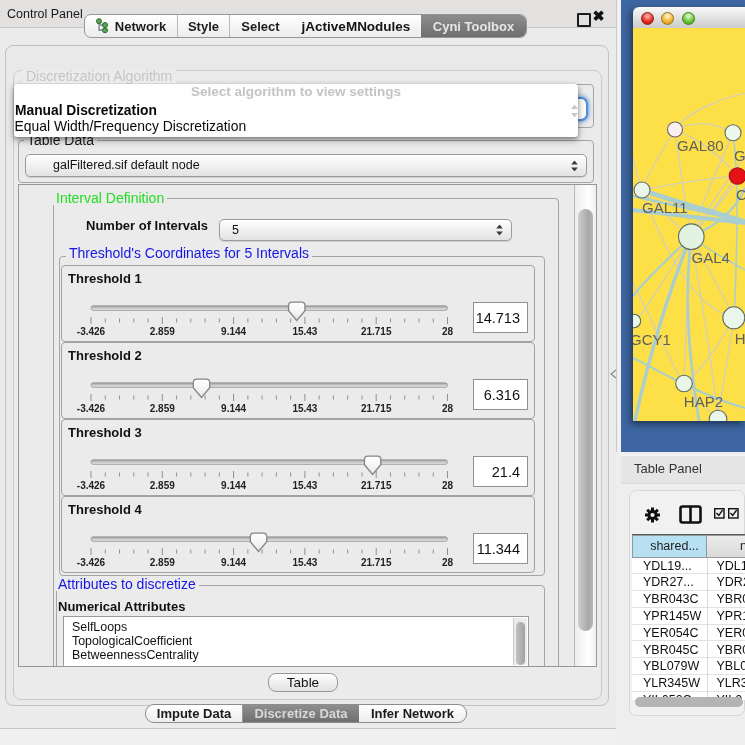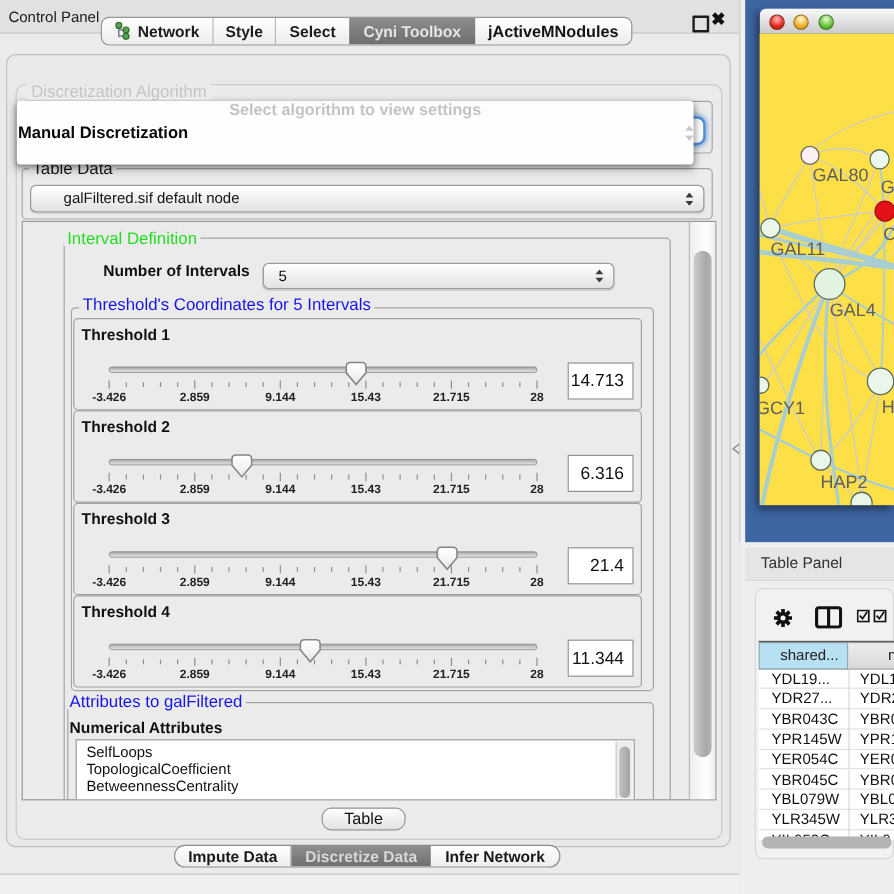--- a/index.html
+++ b/index.html
@@ -36,22 +36,22 @@
         <svg width="15" height="16" viewBox="0 0 15 16" style="margin-right:4px;">
           <path d="M3 4 L3 13 M3 7 L8 7 M3 12 L8 12" stroke="#7a8791" stroke-width="1.3" fill="none"></path>
           <circle cx="3" cy="3.2" r="2.5" fill="#57a457" stroke="#2e6b2e" stroke-width="1"></circle>
           <circle cx="9" cy="7" r="2.5" fill="#57a457" stroke="#2e6b2e" stroke-width="1"></circle>
           <circle cx="9" cy="12.3" r="2.5" fill="#57a457" stroke="#2e6b2e" stroke-width="1"></circle>
         </svg>
         <span style="font-size:13px;font-weight:600;color:#1c1c1c;">Network</span>
         </div>
       <div style="width:52px;display:flex;align-items:center;justify-content:center;border-right:1px solid #b9b9b9;box-sizing:border-box;font-size:13px;font-weight:600;color:#1c1c1c;">Style</div>
       <div style="width:61px;display:flex;align-items:center;justify-content:center;box-sizing:border-box;font-size:13px;font-weight:600;color:#1c1c1c;">Select</div>
+      <div style="flex:1;display:flex;align-items:center;justify-content:center;font-size:13.5px;font-weight:600;color:#141414;">jActiveMNodules</div>
       <div style="width:105px;display:flex;align-items:center;justify-content:center;background:linear-gradient(#8d8d8d,#6e6e6e);font-size:13px;font-weight:600;color:#e6e6e6;">Cyni Toolbox</div>
-      <div style="flex:1;display:flex;align-items:center;justify-content:center;font-size:13.5px;font-weight:600;color:#141414;">jActiveMNodules</div>
     </div>
 
     <div class="gb" style="left:18px;top:84px;width:574px;height:42px;"></div>
 
     <div class="abs" style="left:556px;top:97px;width:32px;height:24px;border:2.5px solid #4f8fd5;border-radius:7px;background:#fdfdfd;box-shadow:0 0 3.5px 1.5px rgba(96,155,218,0.75);box-sizing:border-box;">
       <svg width="10" height="16" viewBox="0 0 10 16" style="position:absolute;right:9px;top:2px;">
         <path d="M5 1 L8.4 5.4 L1.6 5.4 Z" fill="#bdbdbd"></path>
           <path d="M5 15 L8.4 10.6 L1.6 10.6 Z" fill="#bdbdbd"></path>
       </svg>
     </div>
@@ -286,21 +286,21 @@
         <div class="slab" style="left:29.00px;top:60px;">-3.426</div>
           <div class="slab" style="left:100.30px;top:60px;">2.859</div>
           <div class="slab" style="left:171.60px;top:60px;">9.144</div>
           <div class="slab" style="left:242.90px;top:60px;">15.43</div>
           <div class="slab" style="left:314.20px;top:60px;">21.715</div>
           <div class="slab" style="left:385.50px;top:60px;">28</div>
         <div class="vbox">11.344</div>
       </div>
 
       <div class="gb" style="left:37px;top:400px;width:487px;height:200px;"></div>
-      <div class="gt" style="left:36px;top:393px;color:#1515e6;">Attributes to galFiltered</div>
+      <div class="gt" style="left:36px;top:393px;color:#1515e6;">Attributes to discretize</div>
       <div class="abs" style="left:39px;top:414px;font-size:13px;font-weight:bold;color:#111;">Numerical Attributes</div>
       <div class="abs" style="left:44px;top:430.5px;width:466px;height:51.5px;background:#fff;border:1px solid #9a9a9a;box-sizing:border-box;">
         <div style="padding:3px 0 0 8px;font-size:12.4px;color:#111;line-height:14px;">SelfLoops<br>TopologicalCoefficient<br>BetweennessCentrality</div>
         <div class="abs" style="right:1px;top:1px;width:13px;height:47.5px;background:#ececec;border-left:1px solid #c9c9c9;">
           <div class="abs" style="left:1.5px;top:4px;width:9px;height:43px;background:linear-gradient(90deg,#c2c2c2,#a2a2a2);border-radius:5px;"></div>
         </div>
       </div>
 
       <div class="abs" style="left:555px;top:0;width:23px;height:482px;background:linear-gradient(90deg,#ededed,#ffffff 60%,#e9e9e9);border-left:1px solid #b9b9b9;">
         <div class="abs" style="left:3px;top:24px;width:15px;height:422px;background:linear-gradient(90deg,#cdcdcd,#a8a8a8 70%,#b5b5b5);border-radius:8px;"></div>
@@ -313,20 +313,21 @@
       <div style="width:97px;display:flex;align-items:center;justify-content:center;border-right:1px solid #999;box-sizing:border-box;font-size:13px;font-weight:bold;color:#1a1a1a;">Impute Data</div>
       <div style="width:116px;display:flex;align-items:center;justify-content:center;background:linear-gradient(#8e8e8e,#6f6f6f);font-size:13px;font-weight:bold;color:#d8d8d8;">Discretize Data</div>
       <div style="flex:1;display:flex;align-items:center;justify-content:center;font-size:13px;font-weight:bold;color:#1a1a1a;">Infer Network</div>
     </div>
   </div>
 
   <div class="abs" style="left:14px;top:83.5px;width:564px;height:53.5px;background:#fefefe;border-radius:3px;box-shadow:0 2px 5px rgba(0,0,0,0.4), 0 4px 10px rgba(0,0,0,0.18);"></div>
   <div class="abs" style="left:22px;top:69.5px;font-size:14px;line-height:13px;color:#c5c5c5;background:#ebebeb;padding:0 4px;">Discretization Algorithm</div>
   <div class="abs" style="left:14px;top:83.5px;width:564px;text-align:center;font-size:13.5px;font-weight:600;color:#c2c4c6;">Select algorithm to view settings</div>
   <div class="abs" style="left:15px;top:103px;font-size:13.8px;font-weight:bold;color:#0a0a0a;">Manual Discretization</div>
+  <div class="abs" style="left:14.5px;top:117.5px;font-size:13.9px;color:#0a0a0a;">Equal Width/Frequency Discretization</div>
 
   <svg class="abs" style="left:570px;top:103.5px;opacity:0.4;" width="9" height="14" viewBox="0 0 9 14">
       <path d="M4.5 0.5 L8 5 L1 5 Z" fill="#777"></path>
       <path d="M4.5 13.5 L8 9 L1 9 Z" fill="#777"></path>
     </svg>
 
   <svg class="abs" style="left:610px;top:369px;" width="8" height="10" viewBox="0 0 8 10">
       <path d="M6 1 L1 5 L6 9" stroke="#8a8a8a" stroke-width="1.2" fill="none"></path>
     </svg>
 

